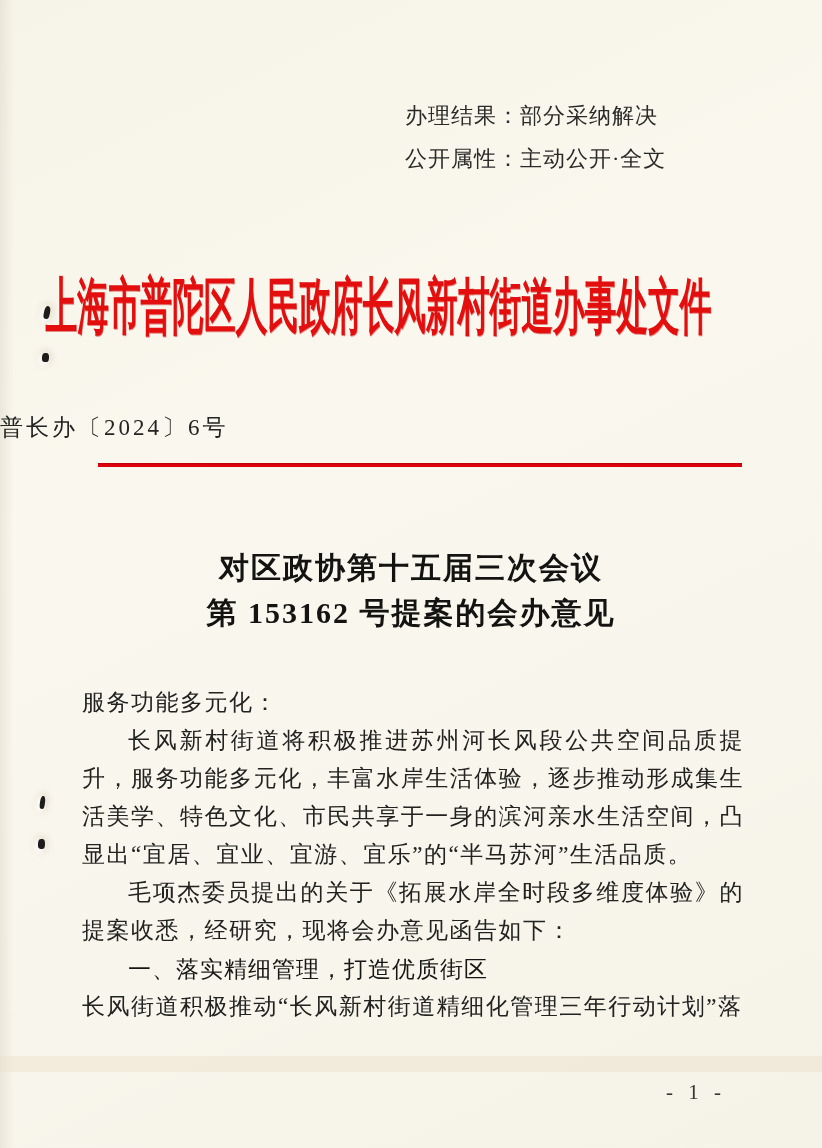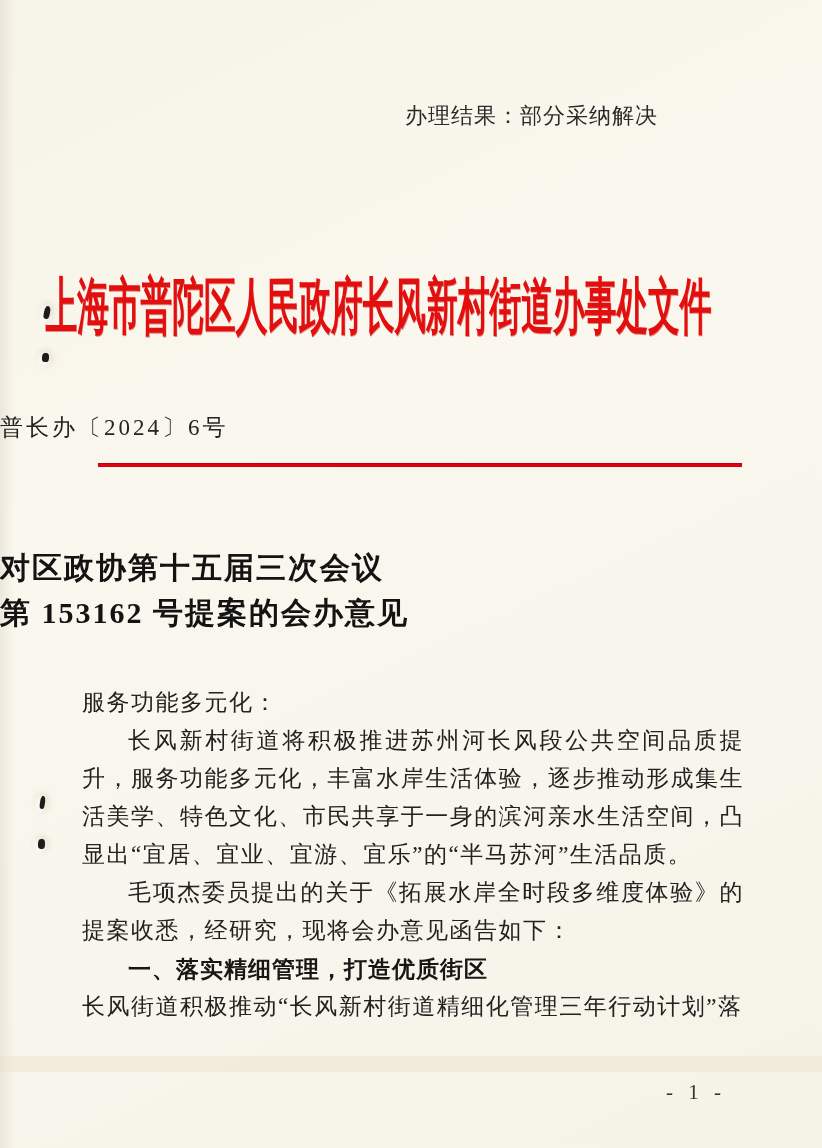--- a/index.html
+++ b/index.html
@@ -87,21 +87,21 @@
     left: 98px; top: 463px;
     width: 644px; height: 4px;
     background: linear-gradient(180deg, #b50008 0%, #e60410 55%, #d1000b 100%);
   }
 
   
   .doc-title {
     position: absolute;
     left: 0; top: 545px;
     width: 822px;
-    text-align: left;
+    text-align: center;
     font-size: 30px;
     font-weight: 700;
     line-height: 45px;
     letter-spacing: 2px;
     color: #131312;
   }
 
   
   .body-text {
     position: absolute;
@@ -110,21 +110,21 @@
     font-size: 23px;
     line-height: 38px;
     letter-spacing: 1.5px;
     text-align: justify;
     word-break: break-all;
     color: #222220;
   }
   .body-text p { margin: 0; }
   .indent { text-indent: 2em; }
   .section-heading {
-    font-weight: 700;
+    font-weight: 400;
     font-family: "Liberation Sans", "DejaVu Sans", sans-serif;
     letter-spacing: 1px;
     color: #161614;
   }
 
   
   .page-number {
     position: absolute;
     top: 1080px;
     right: 96px;
@@ -141,20 +141,21 @@
   <div class="scan-edge"></div>
   <div class="scan-band"></div>
 
   <div class="binding-mark mark-1"></div>
   <div class="binding-mark mark-2"></div>
   <div class="binding-mark mark-3"></div>
   <div class="binding-mark mark-4"></div>
 
   <div class="admin-info">
     <div>办理结果：部分采纳解决</div>
+    <div>公开属性：主动公开·全文</div>
   </div>
 
   <div class="masthead">
     <span class="masthead-text">上海市普陀区人民政府长风新村街道办事处文件</span>
   </div>
 
   <div class="doc-number">普长办〔2024〕6号</div>
 
   <div class="red-rule"></div>
 

